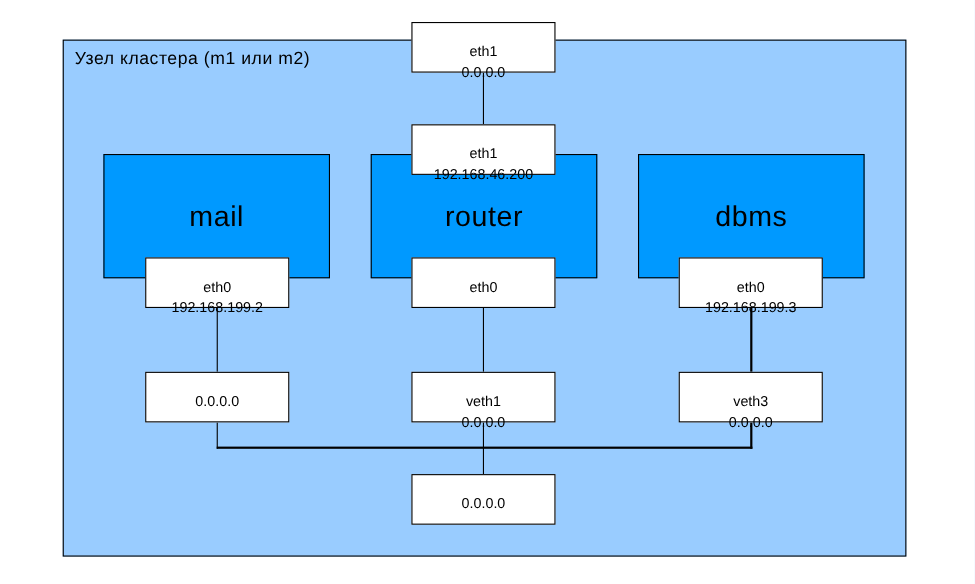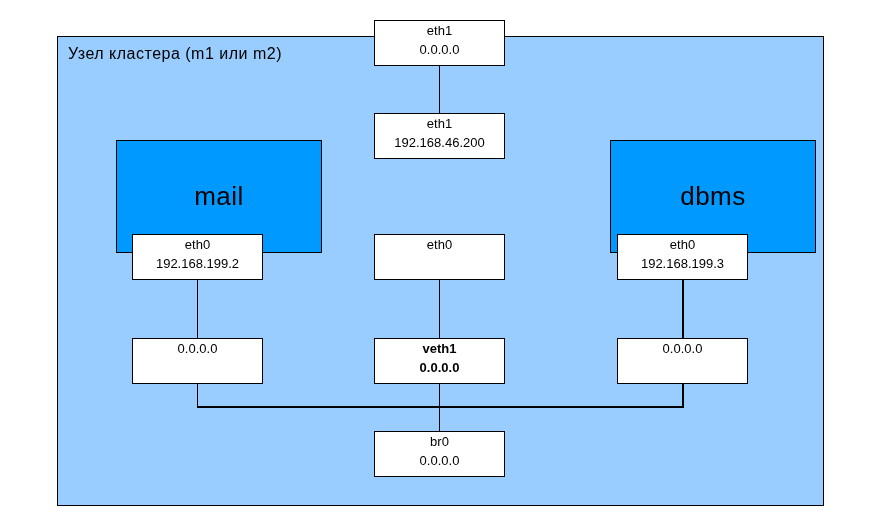--- a/index.html
+++ b/index.html
@@ -58,21 +58,21 @@
   
   .iface {
     position: absolute;
     width: 131px;
     height: 46px;
     background: #FFFFFF;
     border: 1.5px solid #000000;
     box-sizing: border-box;
     z-index: 3;
     text-align: center;
-    padding-top: 0;
+    padding-top: 16px;
   }
   .iface-name, .iface-addr {
     font-size: 13px;
     line-height: 19px;
     color: #000000;
     white-space: nowrap;
   }
   
   .vline, .hline {
     position: absolute;
@@ -84,24 +84,27 @@
 </style>
 </head>
 <body>
 
 <div class="stage">
 
   <div class="host">
     <div class="host-title">Узел кластера (m1 или m2)</div>
   </div>
 
-  <div class="proc" style="left:94px;margin-left:22px;">
+  <div class="proc" style="left:94px;">
     <span class="proc-label">mail</span>
   </div>
-  <div class="proc" style="left:610px;">
+  <div class="proc" style="left:337px;">
+    <span class="proc-label">router</span>
+  </div>
+  <div class="proc" style="left:580px;">
     <span class="proc-label">dbms</span>
   </div>
 
   <div class="vline" style="left:438.5px; top:66px; height:47px;"></div>
   <div class="vline" style="left:196.5px; top:280px; height:58px;"></div>
   <div class="vline" style="left:438.5px; top:280px; height:58px;"></div>
   <div class="vline" style="left:682px; top:280px; height:58px;"></div>
   <div class="vline" style="left:196.5px; top:384px; height:23.5px;"></div>
   <div class="vline" style="left:438.5px; top:384px; height:47px;"></div>
   <div class="vline" style="left:682px; top:384px; height:23.5px;"></div>
@@ -128,27 +131,27 @@
 
   <div class="iface" style="left:617px; top:234px;">
     <div class="iface-name">eth0</div>
     <div class="iface-addr">192.168.199.3</div>
   </div>
 
   <div class="iface" style="left:132px; top:338px;">
     <div class="iface-addr">0.0.0.0</div>
   </div>
 
-  <div class="iface" style="left:374px; top:338px;font-weight:bold;">
+  <div class="iface" style="left:374px; top:338px;">
     <div class="iface-name">veth1</div>
     <div class="iface-addr">0.0.0.0</div>
   </div>
 
   <div class="iface" style="left:617px; top:338px;">
+    <div class="iface-name">veth3</div>
     <div class="iface-addr">0.0.0.0</div>
   </div>
 
   <div class="iface" style="left:374px; top:431px;">
-    <div class="iface-name">br0</div>
     <div class="iface-addr">0.0.0.0</div>
   </div>
 
 </div>
 
 </body></html>

